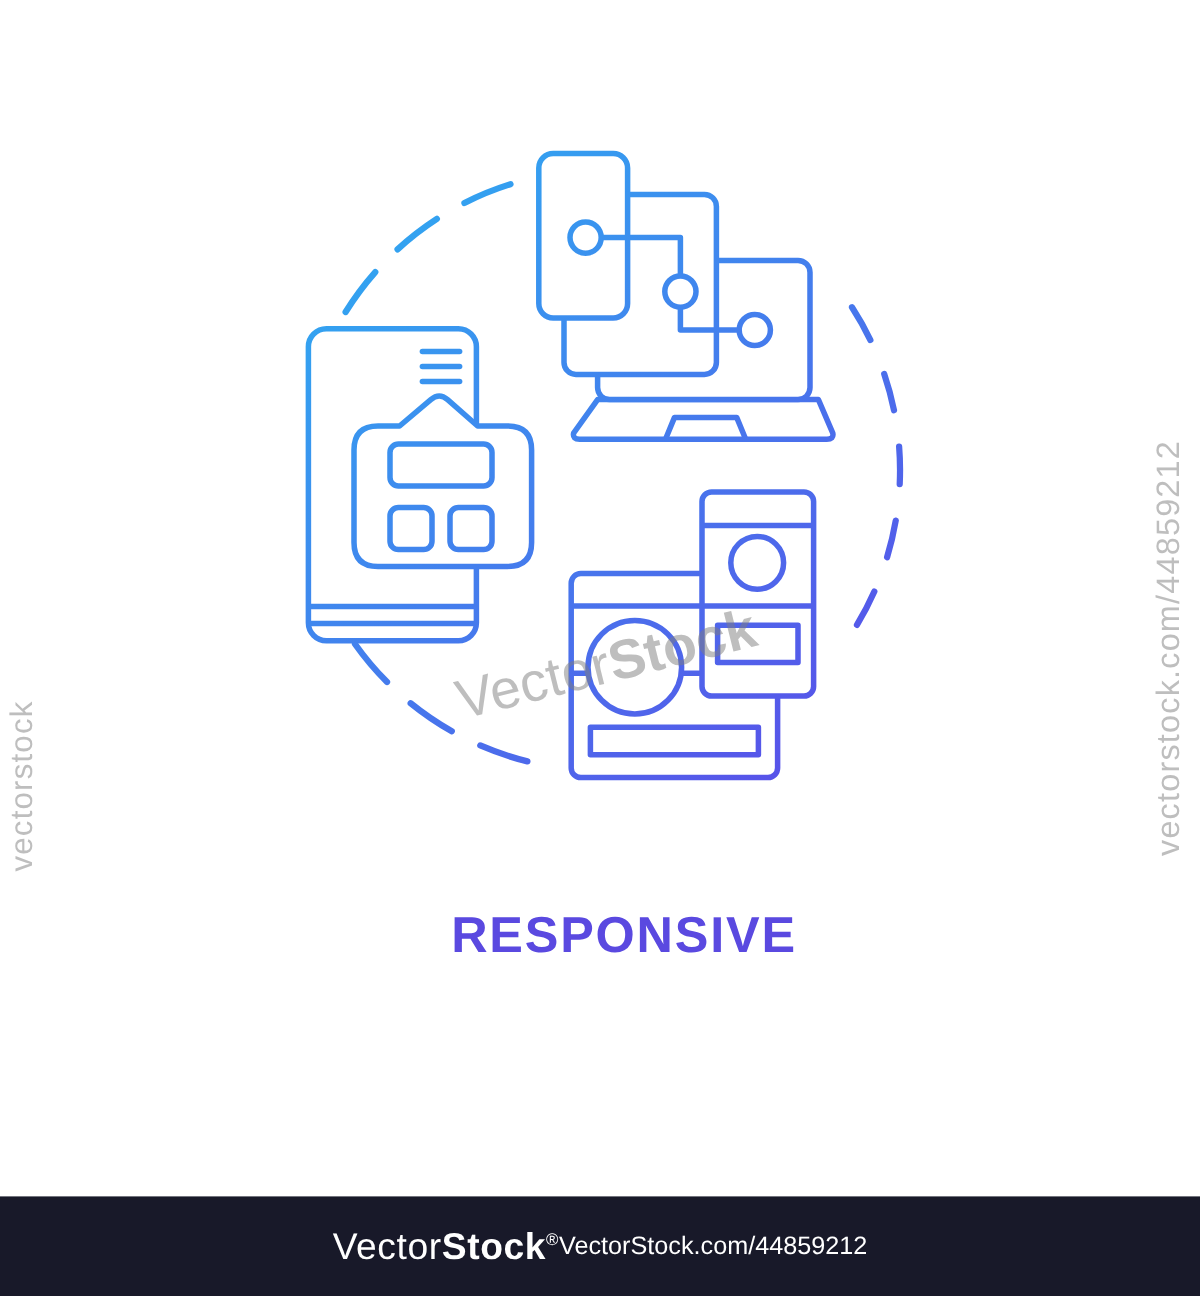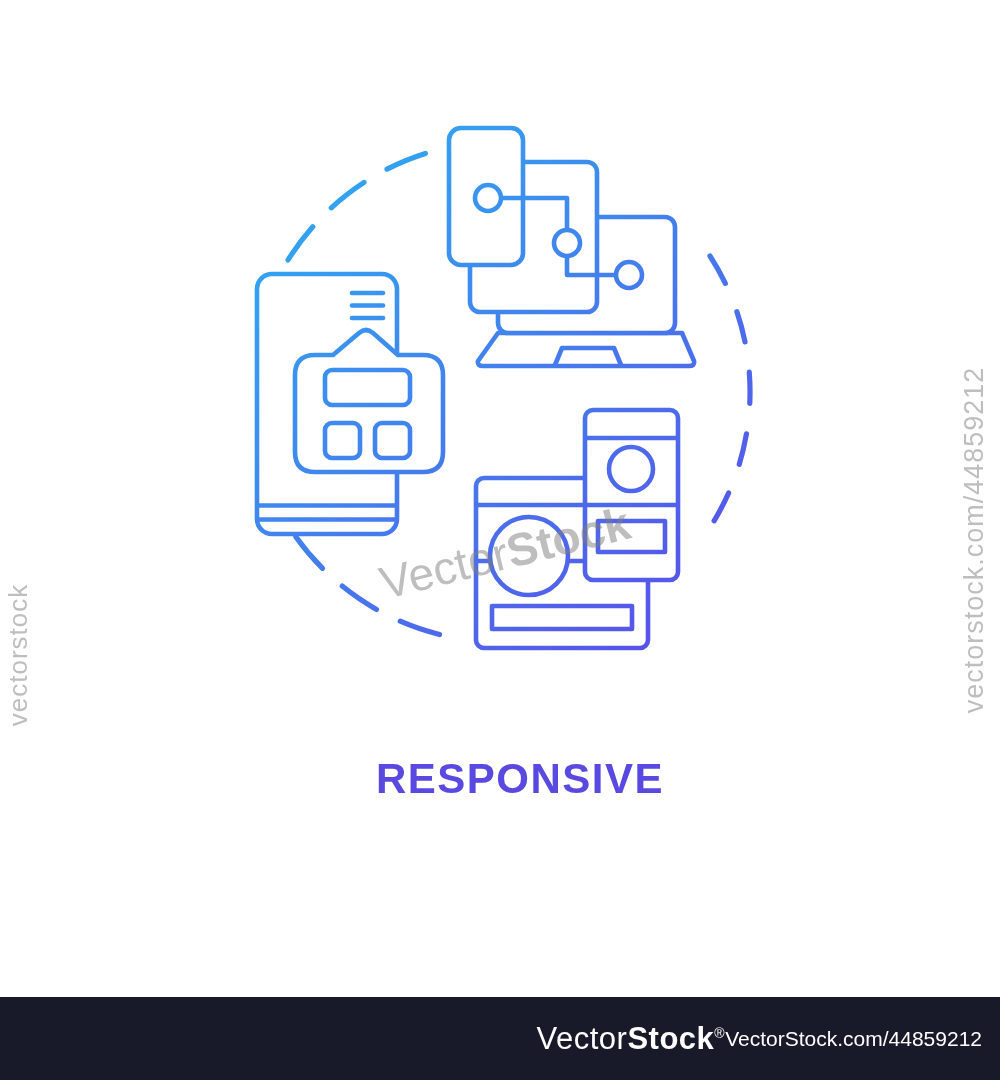--- a/index.html
+++ b/index.html
@@ -11,21 +11,21 @@
                  letter-spacing:1.5px;margin-left:30px;}
   .wm{color:rgba(125,125,125,0.5);user-select:none;pointer-events:none;white-space:nowrap;}
   .wm-center{position:absolute;left:505px;top:553px;font-size:46px;
              transform:translate(-50%,-50%) rotate(-14deg);}
   .wm-center .bold{font-weight:bold;}
   .wm-left{position:absolute;left:18px;top:655px;font-size:26px;letter-spacing:1px;
            transform:translate(-50%,-50%) rotate(-90deg);}
   .wm-right{position:absolute;left:974px;top:540px;font-size:27px;letter-spacing:1px;
             transform:translate(-50%,-50%) rotate(-90deg);}
   .footer{position:absolute;left:0;top:997px;width:1000px;height:83px;background:#181929;
-          display:flex;align-items:center;justify-content:flex-end;
+          display:flex;align-items:center;justify-content:center;
           padding:0 18px;box-sizing:border-box;}
   .footer-logo{color:#ffffff;font-size:31px;font-weight:normal;letter-spacing:0.5px;}
   .footer-logo .bold{font-weight:bold;}
   .footer-logo sup{font-size:14px;vertical-align:super;}
   .footer-url{color:#ffffff;font-size:21px;}
 </style>
 </head>
 <body>
 
 <div class="canvas">

